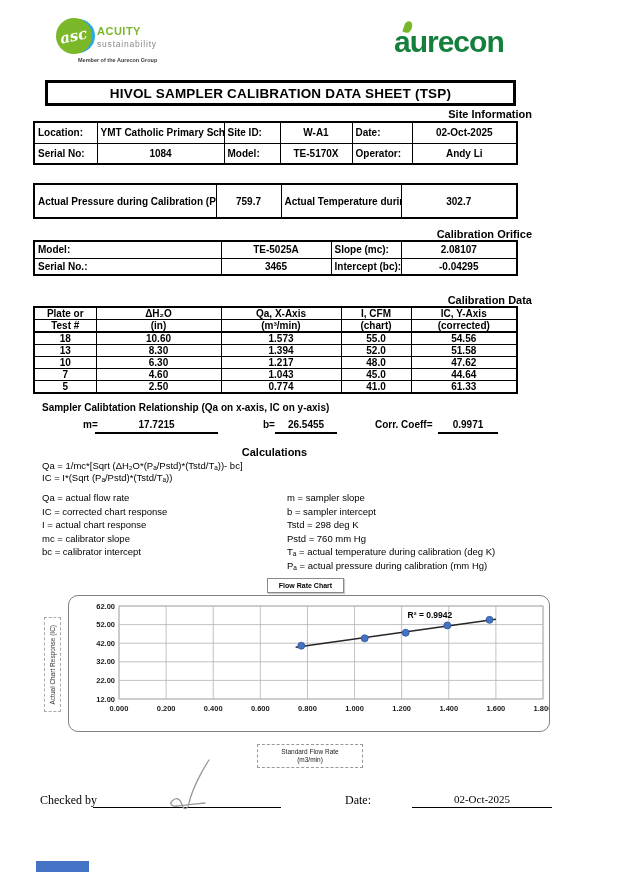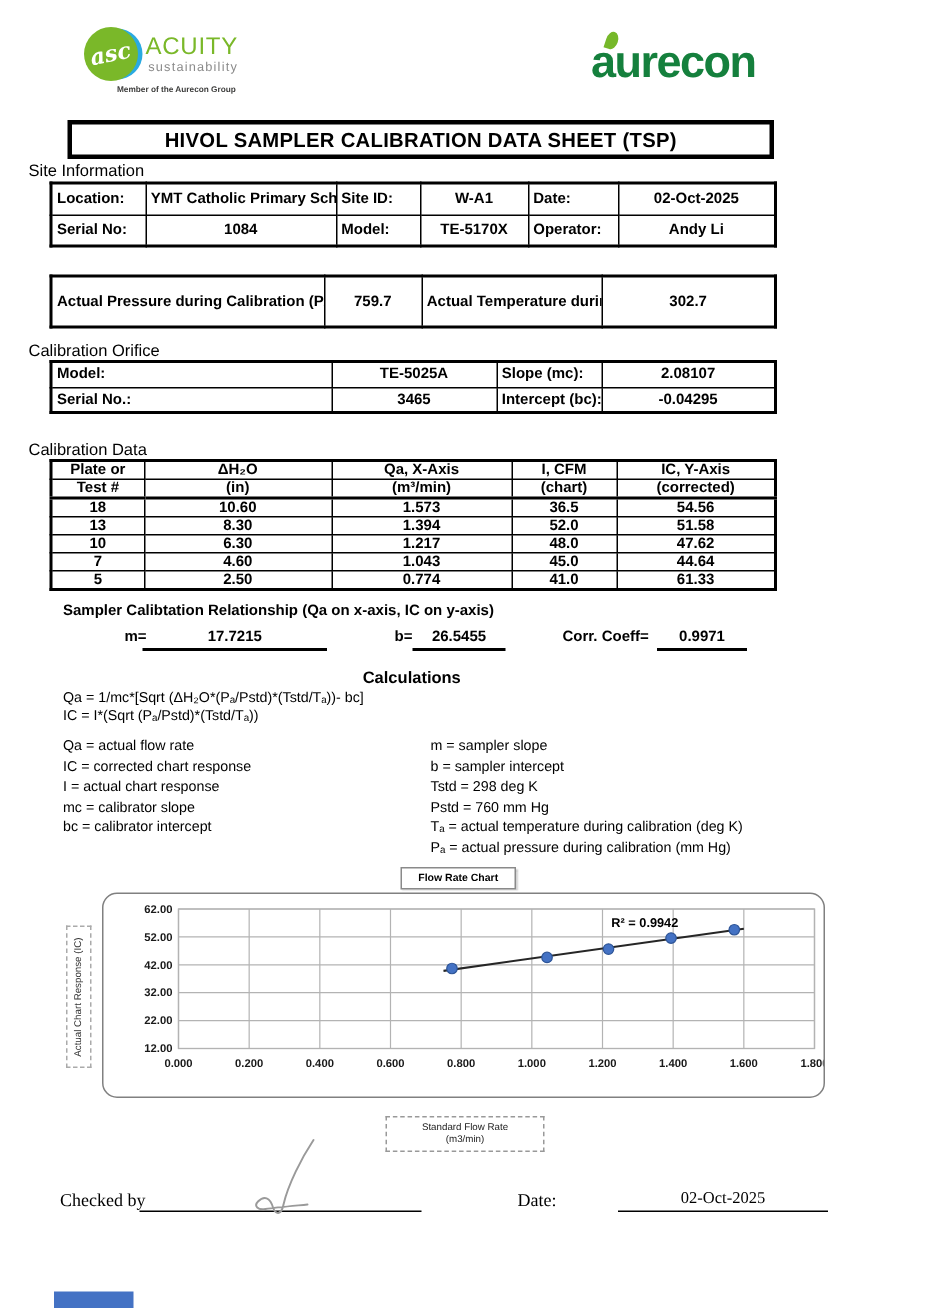--- a/index.html
+++ b/index.html
@@ -8,33 +8,33 @@
 
   
   .acuity { position:absolute; left:56px; top:18px; width:170px; }
   .acuity-row { display:flex; align-items:center; }
   .acuity-mark { position:relative; width:36px; height:36px; }
   .acuity-blue { position:absolute; left:5px; top:1px; width:34px; height:34px; border-radius:50%; background:#29aae1; }
   .acuity-circle { position:absolute; left:0; top:0; width:36px; height:36px; border-radius:50%; background:#7ab829;
     display:flex; align-items:center; justify-content:center; }
   .acuity-monogram { color:#fff; font-family:"DejaVu Serif", serif; font-style:italic; font-weight:bold; font-size:15px; transform:rotate(-12deg); }
   .acuity-text { margin-left:5px; }
-  .acuity-name { color:#7ab829; font-weight:normal; font-size:16px; letter-spacing:0.5px; line-height:15px; }
+  .acuity-name { color:#7ab829; font-weight:bold; font-size:11px; letter-spacing:0.5px; line-height:15px; }
   .acuity-tagline { color:#8a8a8a; font-size:8.5px; text-align:right; letter-spacing:0.8px; }
   .acuity-member { margin-top:3px; margin-left:22px; font-size:5.5px; font-weight:bold; color:#3c3c3b; }
 
   .aurecon { position:absolute; left:394px; top:27px; }
   .aurecon-word { position:relative; font-weight:bold; font-size:30px; letter-spacing:-1px; color:#15803d; line-height:30px; }
   .aurecon-leaf { position:absolute; left:10px; top:-6px; width:8px; height:12px; background:#76b82a; border-radius:60% 60% 60% 0; transform:rotate(18deg); }
 
   
   .title-box { position:absolute; left:45px; top:80px; width:471px; height:26px; border:3px solid #000;
     display:flex; align-items:center; justify-content:center; font-weight:bold; font-size:13.5px; letter-spacing:0.2px; }
 
-  .section-heading { position:absolute; left:19px; width:483px; text-align:left; font-weight:normal; font-size:11px; }
+  .section-heading { position:absolute; left:49px; width:483px; text-align:right; font-weight:bold; font-size:11px; }
 
   
   table.sheet { position:absolute; border-collapse:collapse; table-layout:fixed; border:2px solid #000; font-size:10px; }
   table.sheet td { border:1px solid #000; padding:1px 3px; font-weight:bold; overflow:hidden; white-space:nowrap; }
   td.lbl { text-align:left; }
   td.val { text-align:center; }
   td.wrap { white-space:normal; line-height:11px; }
   #site-table   { left:33px; top:121px; width:483px; }
   #site-table td { height:21px; }
   #ambient-table { left:33px; top:183px; width:483px; }
@@ -197,21 +197,21 @@
       <td>Test #</td>
       <td>(in)</td>
       <td>(m³/min)</td>
       <td>(chart)</td>
       <td>(corrected)</td>
     </tr>
     <tr>
       <td>18</td>
       <td>10.60</td>
       <td>1.573</td>
-      <td>36.5</td>
+      <td>55.0</td>
       <td>54.56</td>
     </tr>
     <tr>
       <td>13</td>
       <td>8.30</td>
       <td>1.394</td>
       <td>52.0</td>
       <td>51.58</td>
     </tr>
     <tr>

